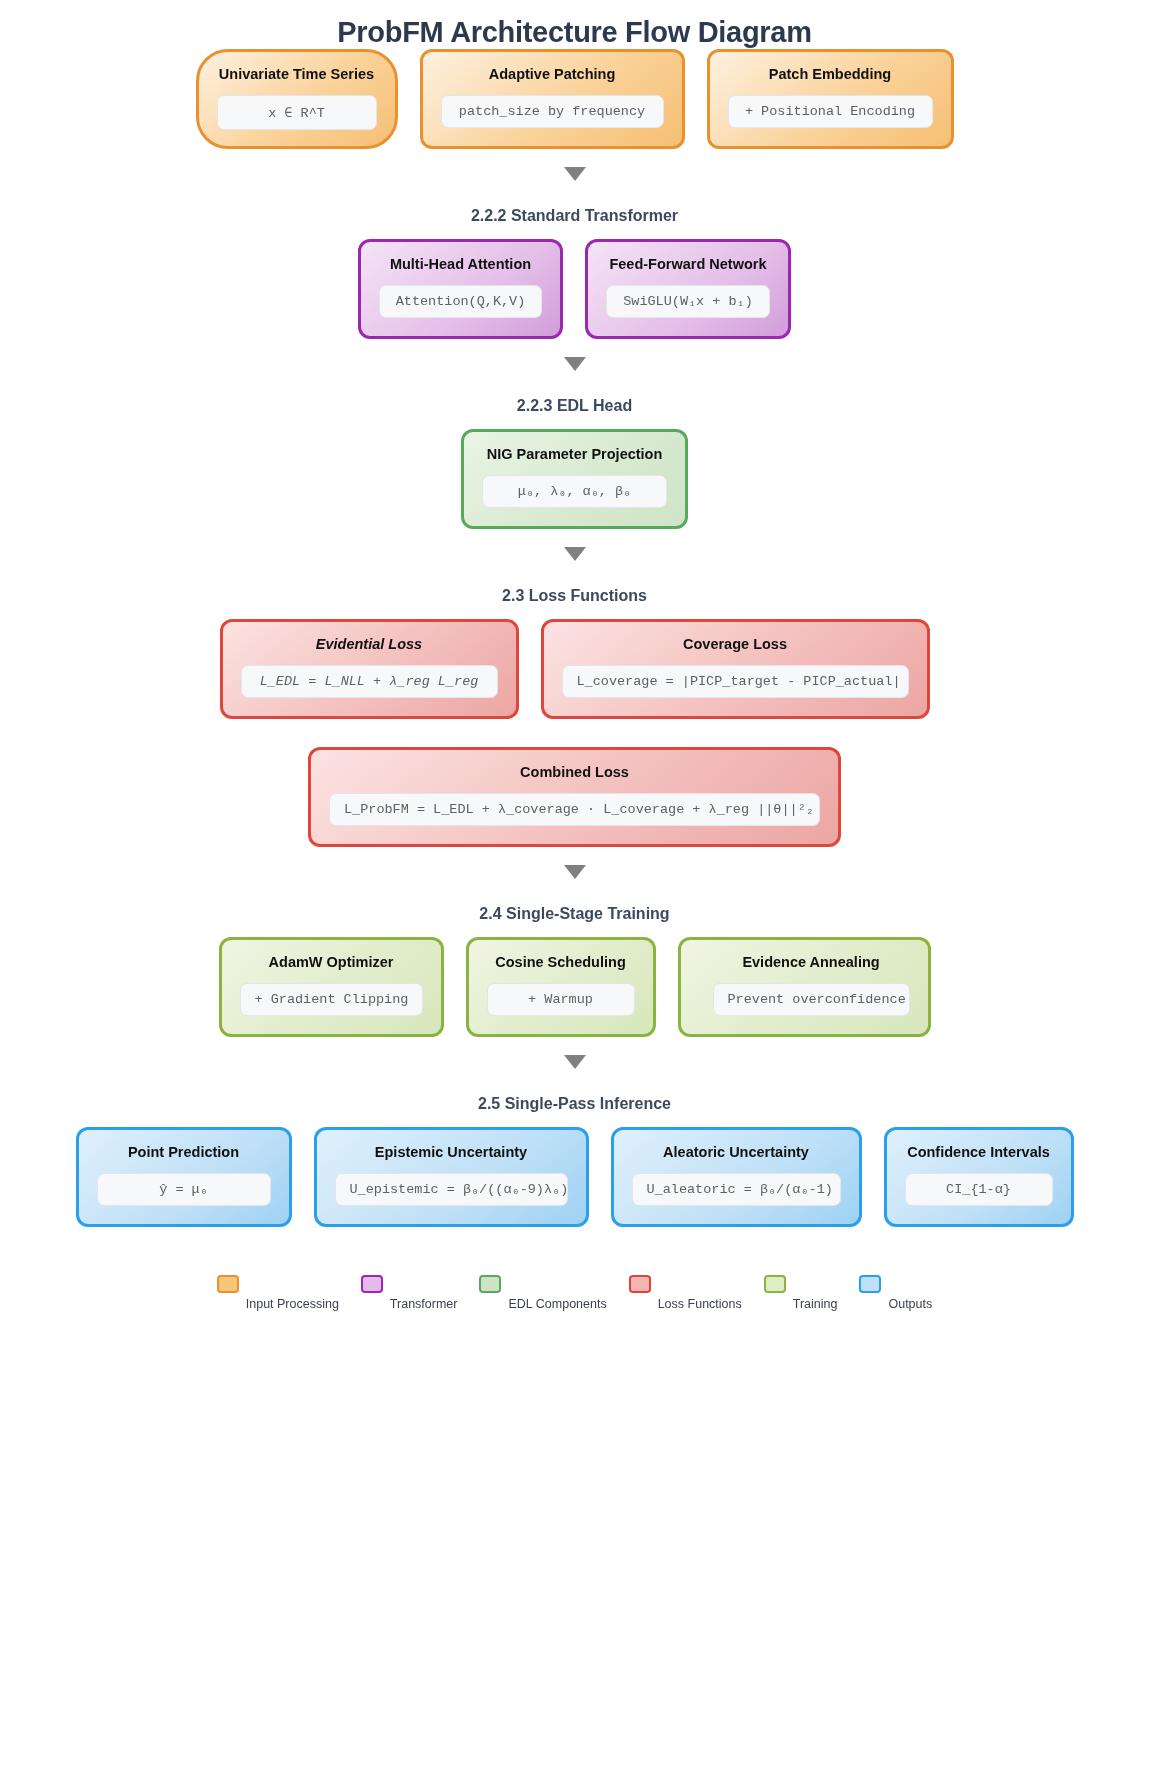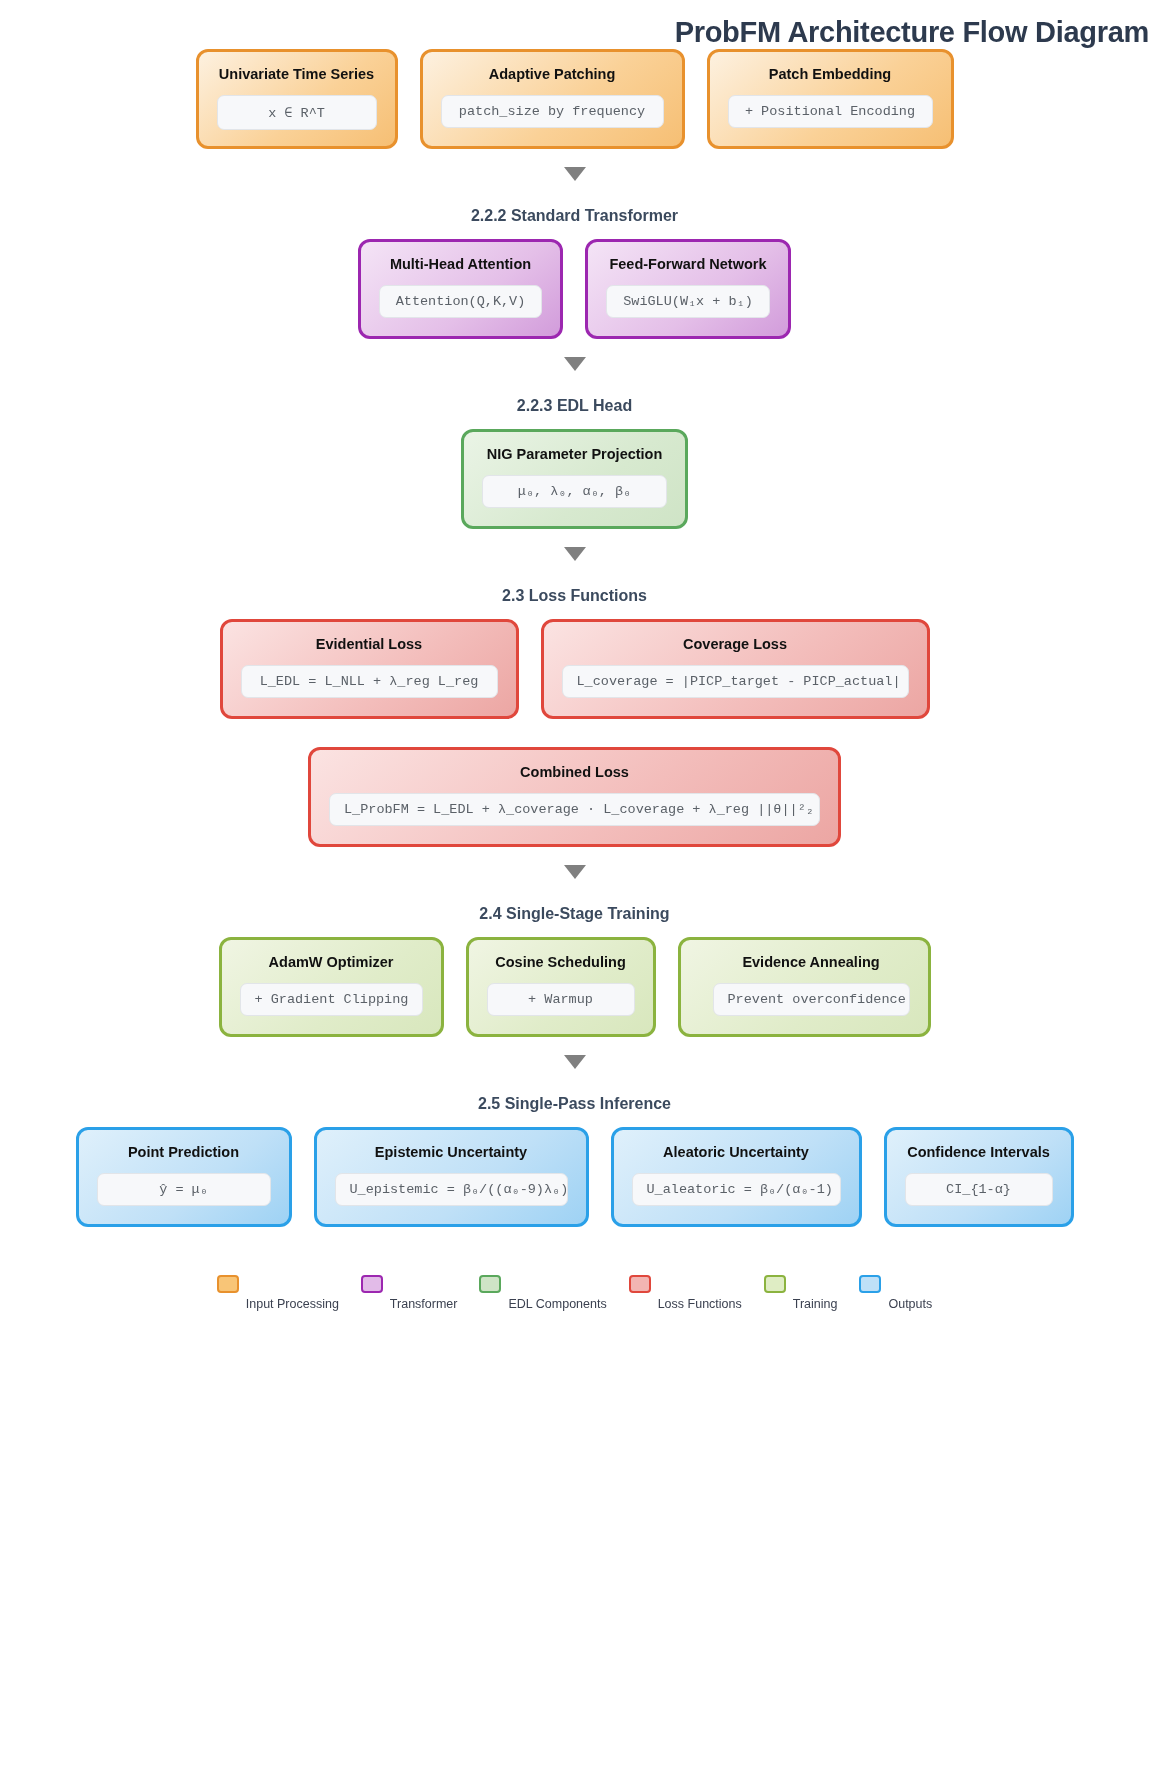--- a/index.html
+++ b/index.html
@@ -6,21 +6,21 @@
   html, body {
     width: 1149px;
     height: 1783px;
     background: #ffffff;
     font-family: "Liberation Sans", sans-serif;
     overflow: hidden;
   }
   .page { position: relative; width: 1149px; height: 1783px; padding-top: 8px; }
 
   .diagram-title {
-    text-align: right;
+    text-align: center;
     font-size: 29px;
     font-weight: bold;
     color: #2d3a4e;
     letter-spacing: -0.3px;
     margin-top: 8px;
     margin-bottom: 0;
   }
 
   .section { width: 100%; }
   .section-heading {
@@ -102,27 +102,27 @@
   }
   .legend-item { display: flex; align-items: center; gap: 7px; }
   .legend-swatch {
     width: 22px; height: 18px;
     border-radius: 4px;
     border-width: 2px; border-style: solid;
   }
   .legend-label { font-size: 12.5px; color: #3b4150; margin-top: 40px; }
 
   
-  .w-input-1 { width: 202px; }
+  .w-input-1 { width: 202px; border-radius: 32px; }
   .w-input-2 { width: 265px; }
   .w-input-3 { width: 247px; }
   .w-tf-1 { width: 205px; }
   .w-tf-2 { width: 206px; }
   .w-edl  { width: 227px; }
-  .w-loss-1 { width: 299px; }
+  .w-loss-1 { width: 299px; font-style: italic; }
   .w-loss-2 { width: 389px; }
   .w-loss-3 { width: 533px; }
   .w-train-1 { width: 225px; }
   .w-train-2 { width: 190px; }
   .w-train-3 { width: 253px; padding-left: 32px; }
   .w-out-1 { width: 216px; }
   .w-out-2 { width: 275px; }
   .w-out-3 { width: 251px; }
   .w-out-4 { width: 190px; }
   .row-out { gap: 22px; }

